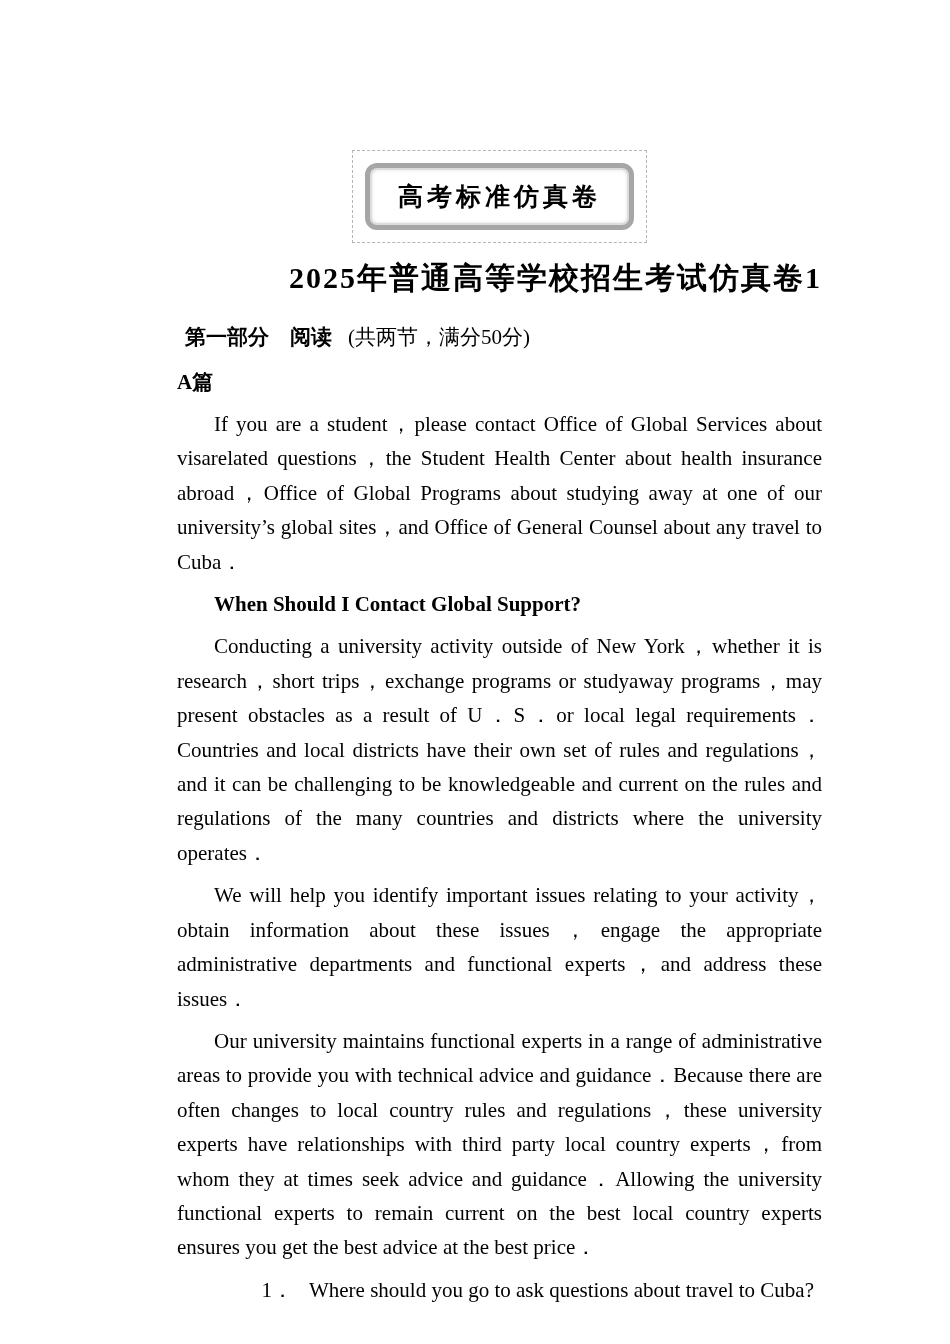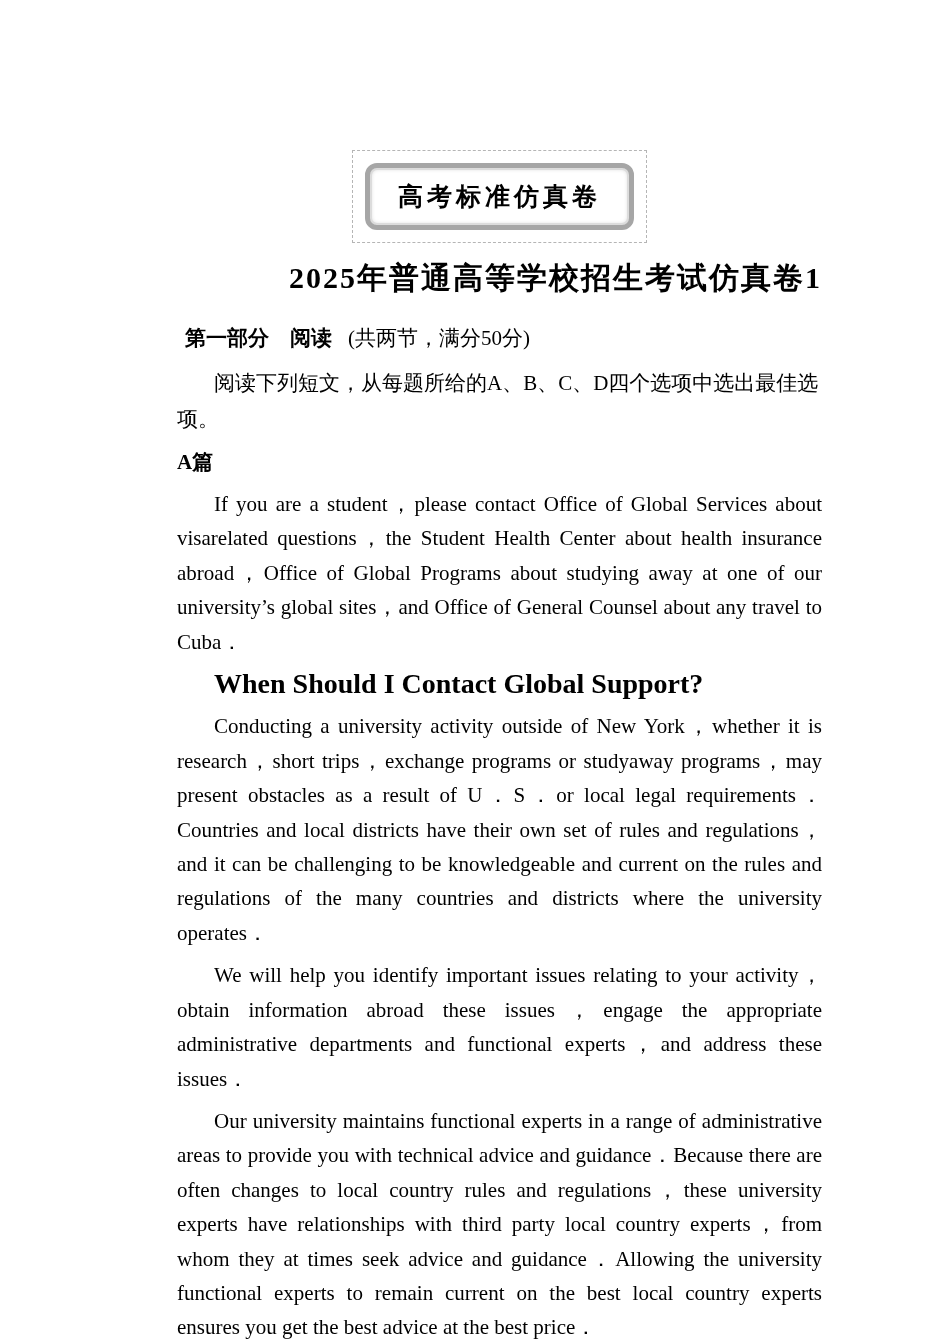--- a/index.html
+++ b/index.html
@@ -47,41 +47,41 @@
     font-weight: bold;
     letter-spacing: 2px;
     line-height: 42px;
     font-family: "Liberation Serif", "DejaVu Serif", serif;
   }
   
   .part-line { margin-top: 20px; font-size: 21px; line-height: 37px; }
   .section-line { font-size: 21px; line-height: 37px; }
   .hei {
     font-weight: bold;
-    font-family: Liberation Sans, sans-serif;
+    font-family: Liberation Mono, monospace;
   }
   .instructions {
     font-size: 21px;
     line-height: 36px;
     text-indent: 37px;
   }
   .passage-label {
     font-size: 21px;
     line-height: 34px;
     font-weight: bold;
   }
   
   .para {
     font-size: 21px;
     line-height: 34.4px;
     text-align: justify;
     text-indent: 37px;
   }
   .subheading {
-    font-size: 28px;
+    font-size: 21px;
     line-height: 34.4px;
     font-weight: bold;
     text-indent: 37px;
   }
   .question {
     font-size: 21px;
     line-height: 34.4px;
     text-align: right;
   }
 </style>
@@ -96,33 +96,32 @@
     </div>
   </div>
 
   <h1 class="title">2025年普通高等学校招生考试仿真卷1</h1>
 
   <p class="part-line">
     <span class="hei">第一部分　阅读</span><span>(共两节，满分50分)</span>
   </p>
 
 
-  <p class="instructions">阅读下列短文，从每题所给的A、B、C、D四个选项中选出最佳选项。</p>
 
   <p class="passage-label">A篇</p>
 
 
   <p class="para">If you are a student，please contact Office of Global Services about visarelated questions，the Student Health Center about health insurance abroad，Office of Global Programs about studying away at one of our university’s global sites，and Office of General Counsel about any travel to Cuba．</p>
 
   <p class="subheading">When Should I Contact Global Support?</p>
 
   <p class="para">Conducting a university activity outside of New York，whether it is research，short trips，exchange programs or studyaway programs，may present obstacles as a result of U．S．or local legal requirements．Countries and local districts have their own set of rules and regulations，and it can be challenging to be knowledgeable and current on the rules and regulations of the many countries and districts where the university operates．</p>
 
 
-  <p class="para">We will help you identify important issues relating to your activity，obtain information abroad these issues，engage the appropriate administrative departments and functional experts，and address these issues．</p>
+  <p class="para">We will help you identify important issues relating to your activity，obtain information about these issues，engage the appropriate administrative departments and functional experts，and address these issues．</p>
 
   <p class="para">Our university maintains functional experts in a range of administrative areas to provide you with technical advice and guidance．Because there are often changes to local country rules and regulations，these university experts have relationships with third party local country experts，from whom they at times seek advice and guidance．Allowing the university functional experts to remain current on the best local country experts ensures you get the best advice at the best price．</p>
 
   <p class="question">
     <span>1．</span><span>Where should you go to ask questions about travel to Cuba?</span>
   </p>
 
 </div>
 
 </body></html>

